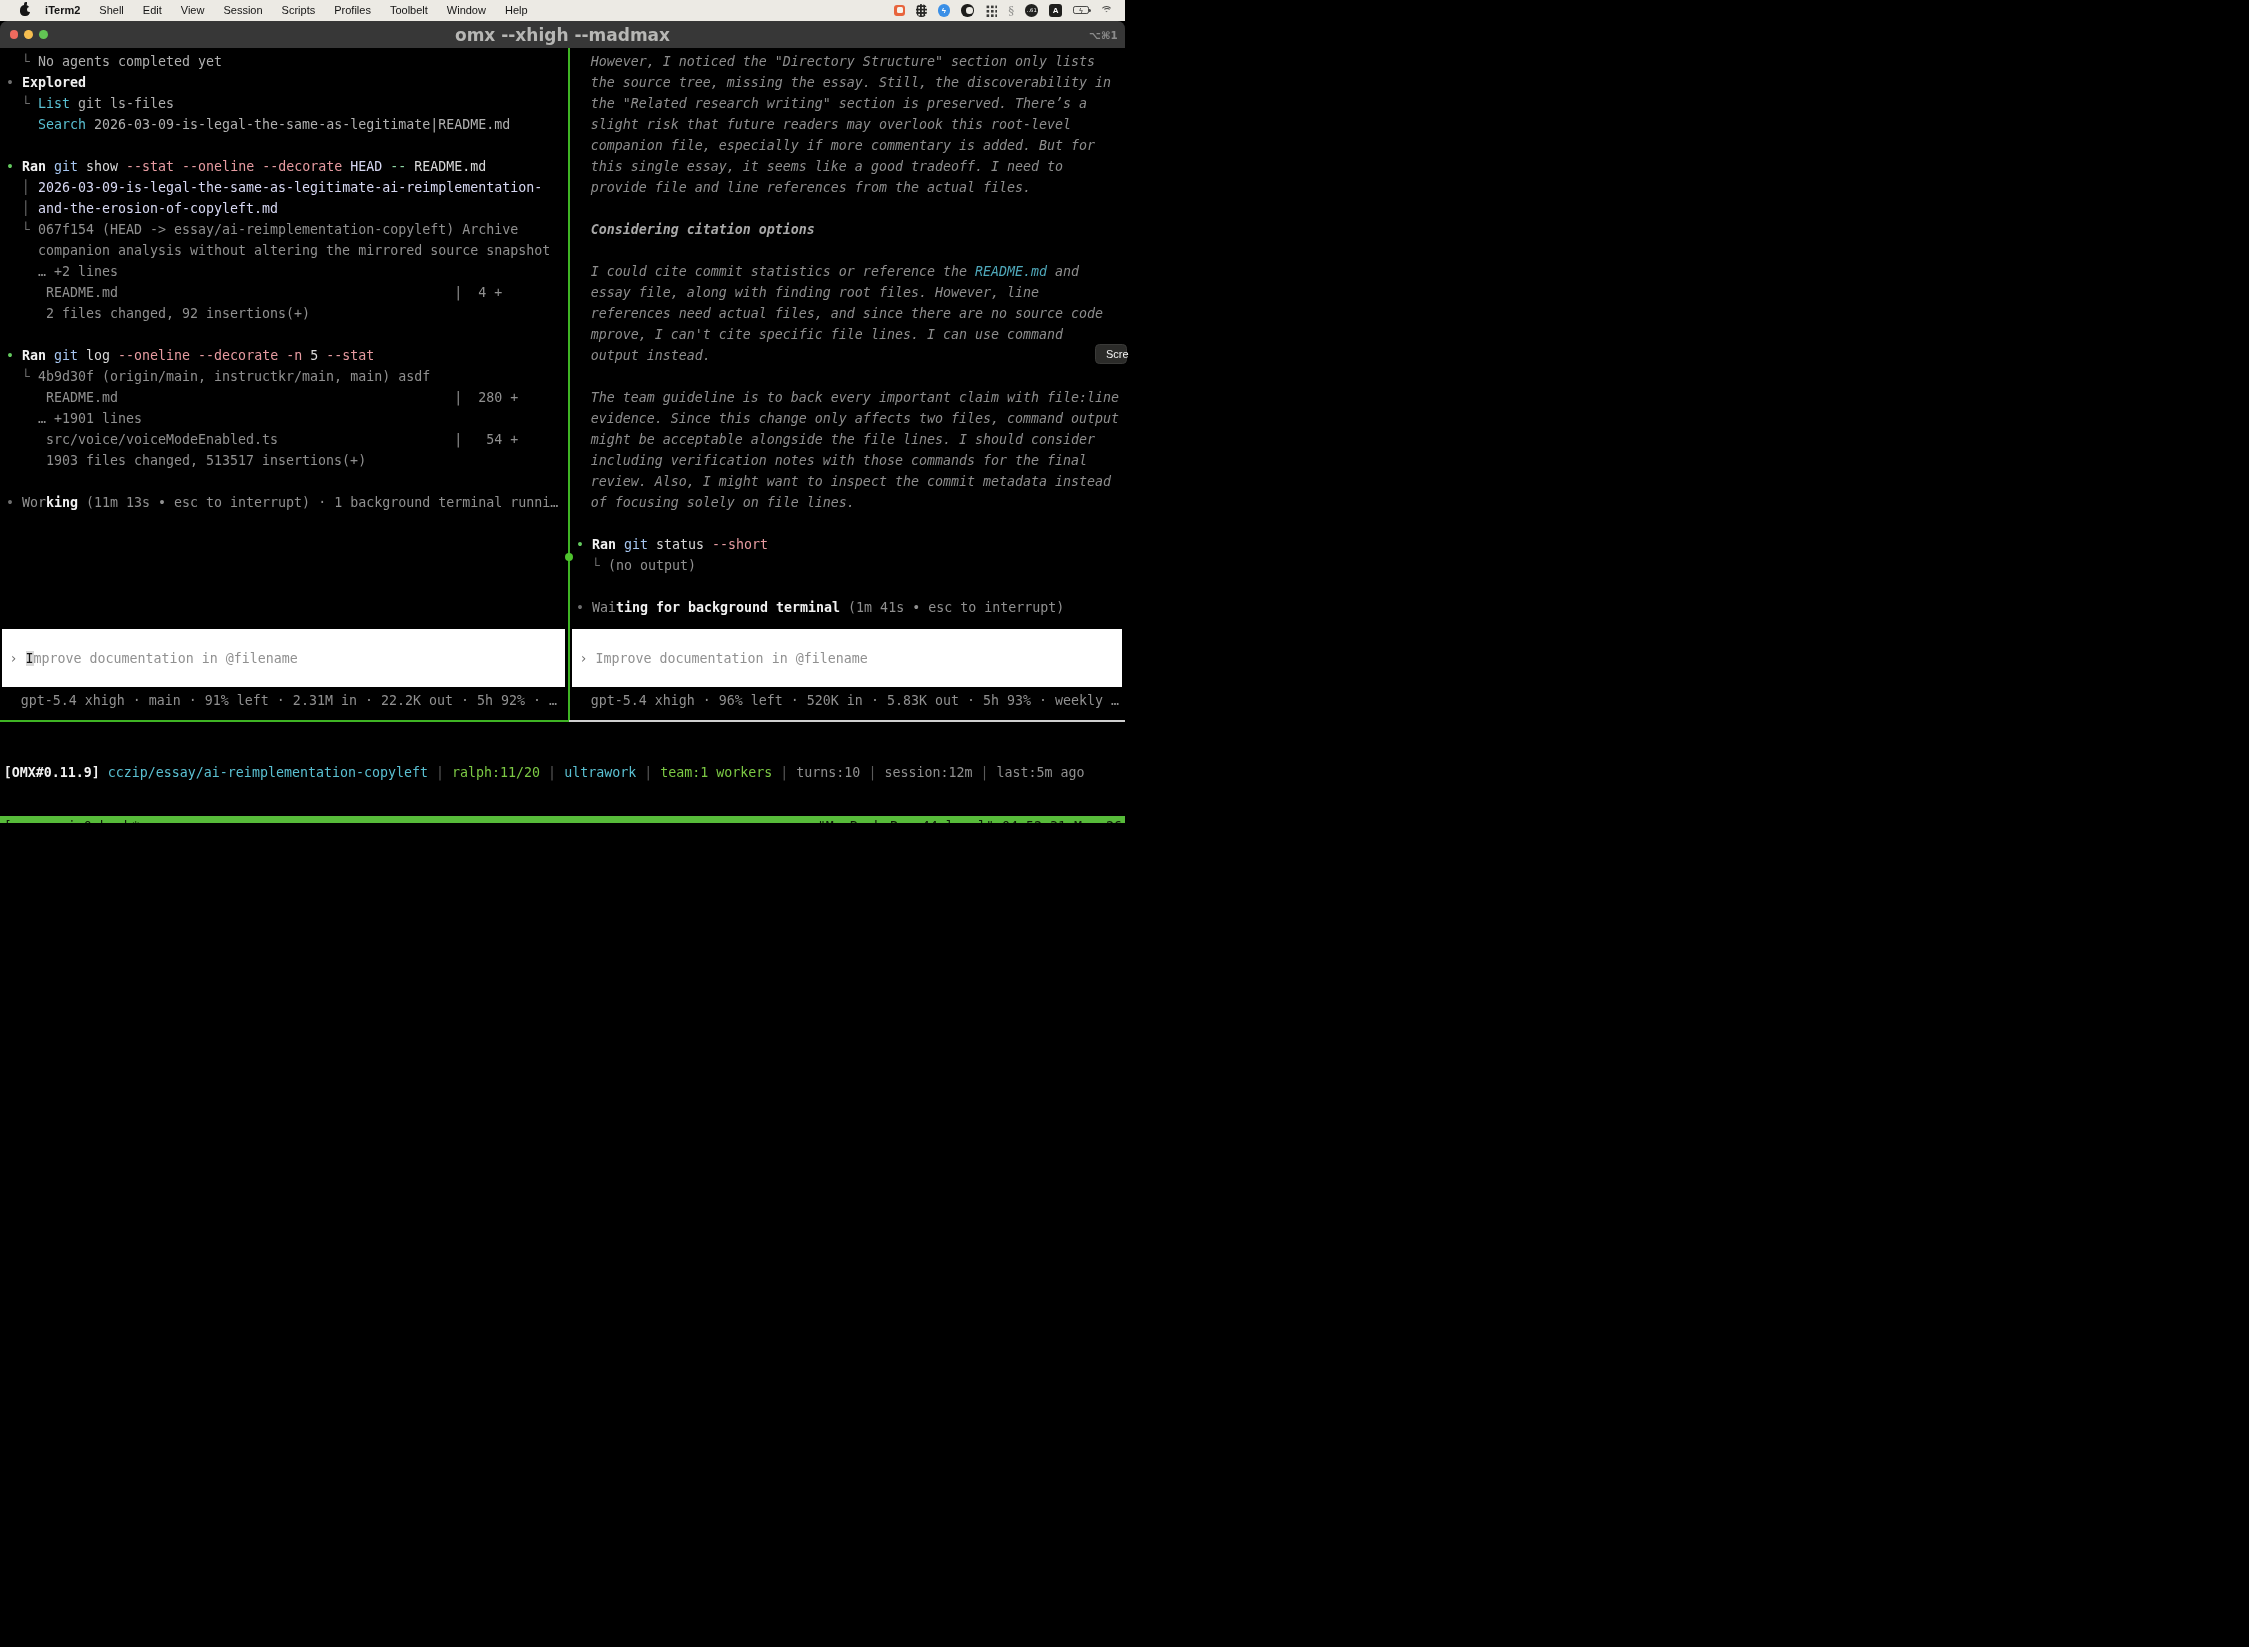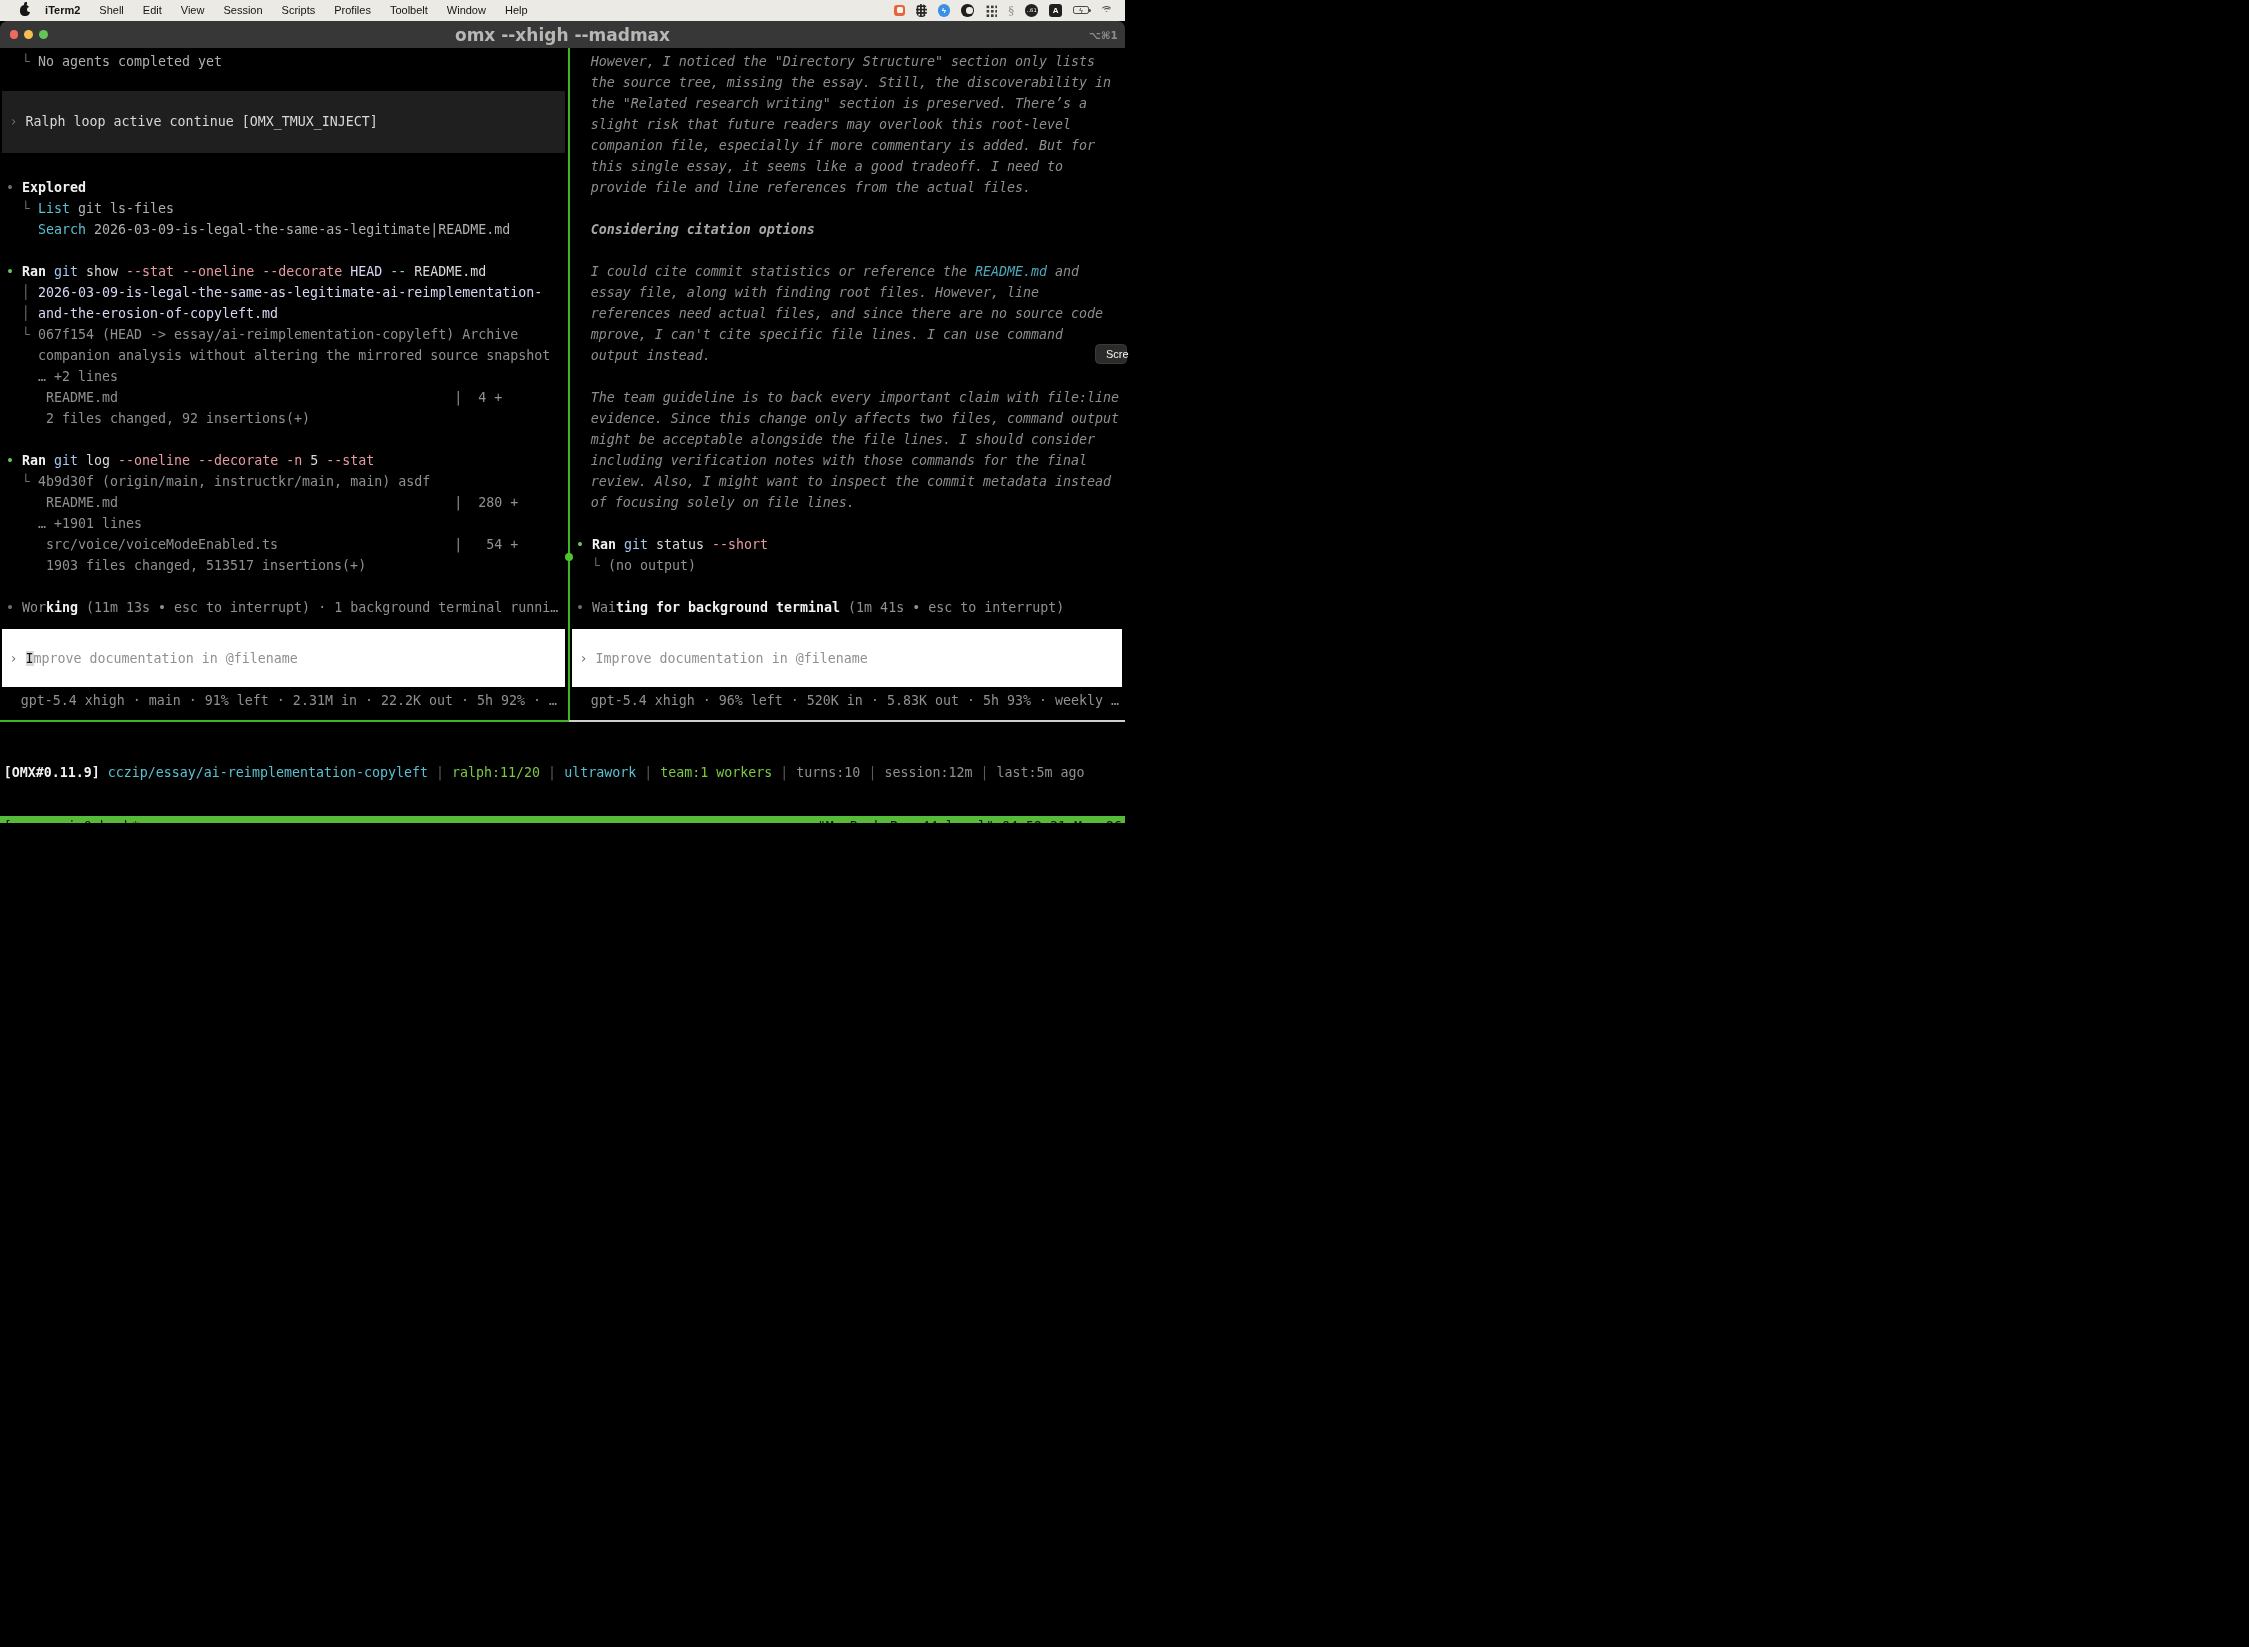--- a/index.html
+++ b/index.html
@@ -164,23 +164,20 @@
     <span class="tl green"></span>
     <span class="title">omx --xhigh --madmax</span>
     <span class="tb-shortcut">⌥⌘1</span>
   </div>
 
   <div class="terminal">
 
     <div class="pane pane-left">
       <div>
           <div class="t-line"><span class="c-d">  └ </span><span class="c-g">No agents completed yet</span></div>
-          <div class="ralph-box">
-            <div class="t-line"><span class="c-d">› </span><span class="c-g2">Ralph loop active continue [OMX_TMUX_INJECT]</span></div>
-          </div>
           <div class="t-line"><span class="c-d">• </span><span class="c-wb">Explored</span></div>
           <div class="t-line"><span class="c-d">  └ </span><span class="c-cy">List</span><span class="c-g"> git ls-files</span></div>
           <div class="t-line"><span class="c-g">    </span><span class="c-cy">Search</span><span class="c-g"> 2026-03-09-is-legal-the-same-as-legitimate|README.md</span></div>
           <div class="t-line blank"></div>
           <div class="t-line"><span class="c-grb">• </span><span class="c-wb">Ran</span><span class="c-g"> </span><span class="c-bl">git</span><span class="c-g2"> show </span><span class="c-pk">--stat</span><span class="c-g"> </span><span class="c-pk">--oneline</span><span class="c-g"> </span><span class="c-pk">--decorate</span><span class="c-g"> </span><span class="c-lv">HEAD</span><span class="c-g"> </span><span class="c-gr">--</span><span class="c-g"> </span><span class="c-g2">README.md</span></div>
           <div class="t-line"><span class="c-d">  │ </span><span class="c-lv">2026-03-09-is-legal-the-same-as-legitimate-ai-reimplementation-</span></div>
           <div class="t-line"><span class="c-d">  │ </span><span class="c-lv">and-the-erosion-of-copyleft.md</span></div>
           <div class="t-line"><span class="c-d">  └ </span><span class="c-d2">067f154 (HEAD -&gt; essay/ai-reimplementation-copyleft) Archive</span></div>
           <div class="t-line"><span class="c-d2">    companion analysis without altering the mirrored source snapshot</span></div>
           <div class="t-line"><span class="c-d2">    … +2 lines</span></div>

